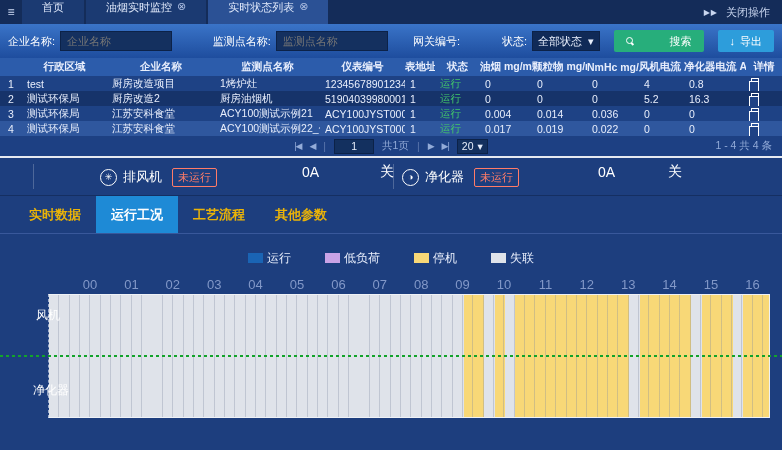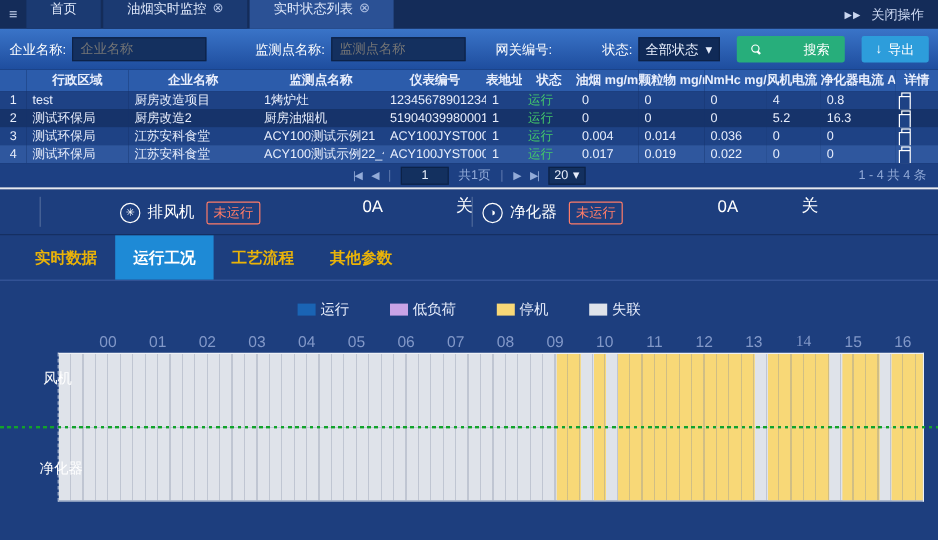--- a/index.html
+++ b/index.html
@@ -303,21 +303,21 @@
           <span class="hour-label" style="left: 207.6px;">04</span>
           <span class="hour-label" style="left: 249px;">05</span>
           <span class="hour-label" style="left: 290.4px;">06</span>
           <span class="hour-label" style="left: 331.8px;">07</span>
           <span class="hour-label" style="left: 373.2px;">08</span>
           <span class="hour-label" style="left: 414.6px;">09</span>
           <span class="hour-label" style="left: 456px;">10</span>
           <span class="hour-label" style="left: 497.4px;">11</span>
           <span class="hour-label" style="left: 538.8px;">12</span>
           <span class="hour-label" style="left: 580.2px;">13</span>
-          <span class="hour-label" style="left: 621.6px; font-family: Liberation Serif, serif;">14</span>
+          <span class="hour-label" style="left: 621.6px;">14</span>
           <span class="hour-label" style="left: 663px;">15</span>
           <span class="hour-label" style="left: 704.4px; margin-top: 48px;">16</span>
         </div>
       <div class="tracks">
           <div class="track">
             <div class="seg" style="left: 414.6px; width: 20.7px; background: rgb(248, 216, 119);"></div>
             <div class="seg" style="left: 445.65px; width: 10.35px; background: rgb(248, 216, 119);"></div>
             <div class="seg" style="left: 466.35px; width: 113.85px; background: rgb(248, 216, 119);"></div>
             <div class="seg" style="left: 590.55px; width: 51.75px; background: rgb(248, 216, 119);"></div>
             <div class="seg" style="left: 652.65px; width: 31.05px; background: rgb(248, 216, 119);"></div>

